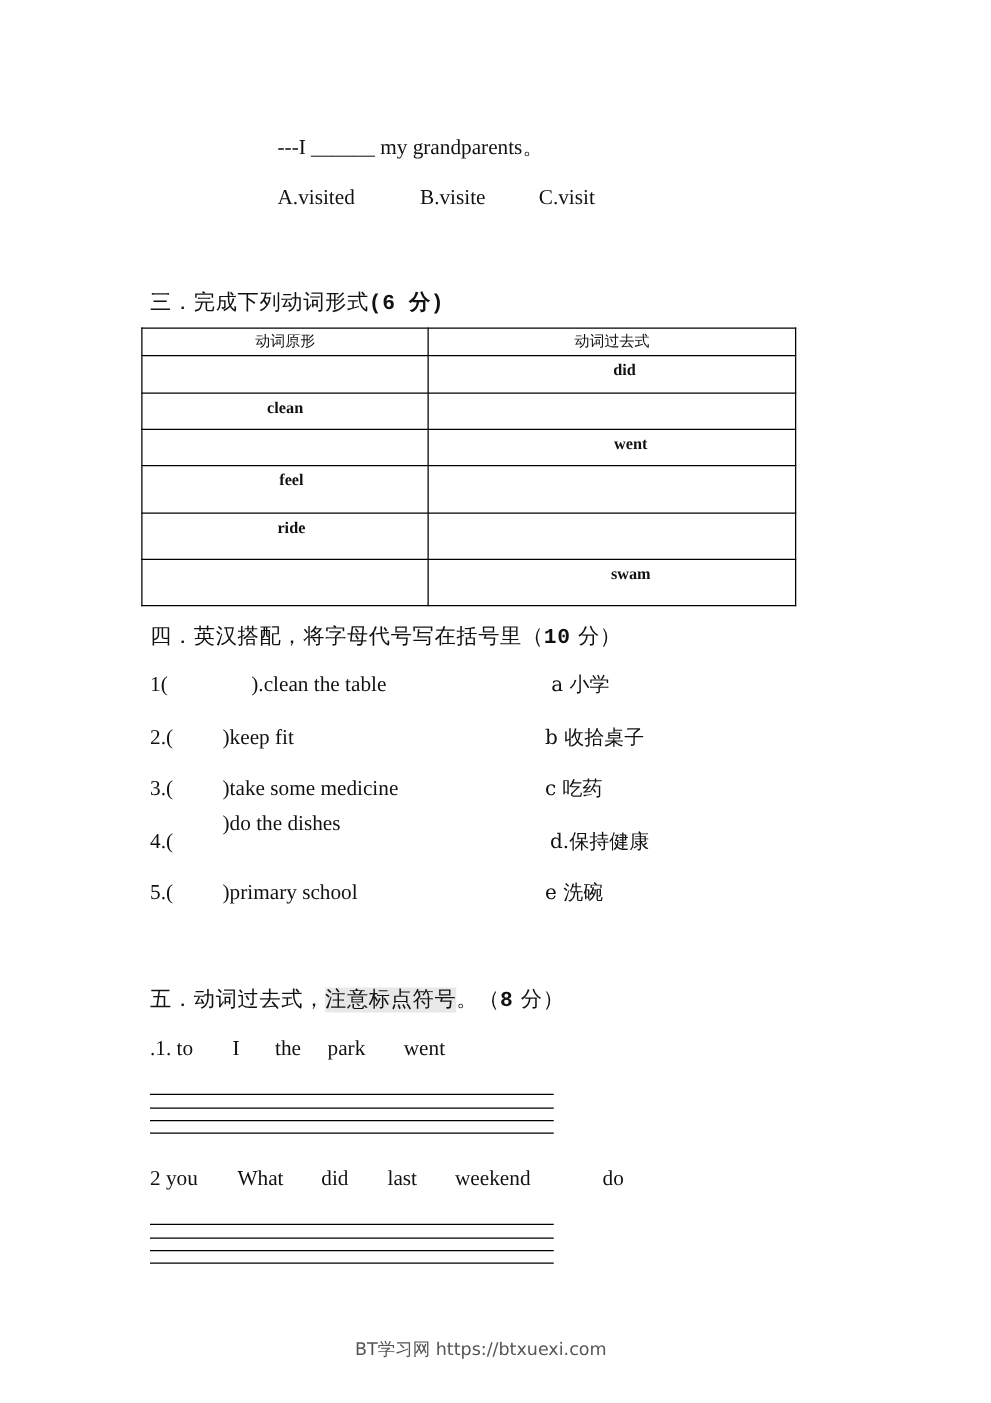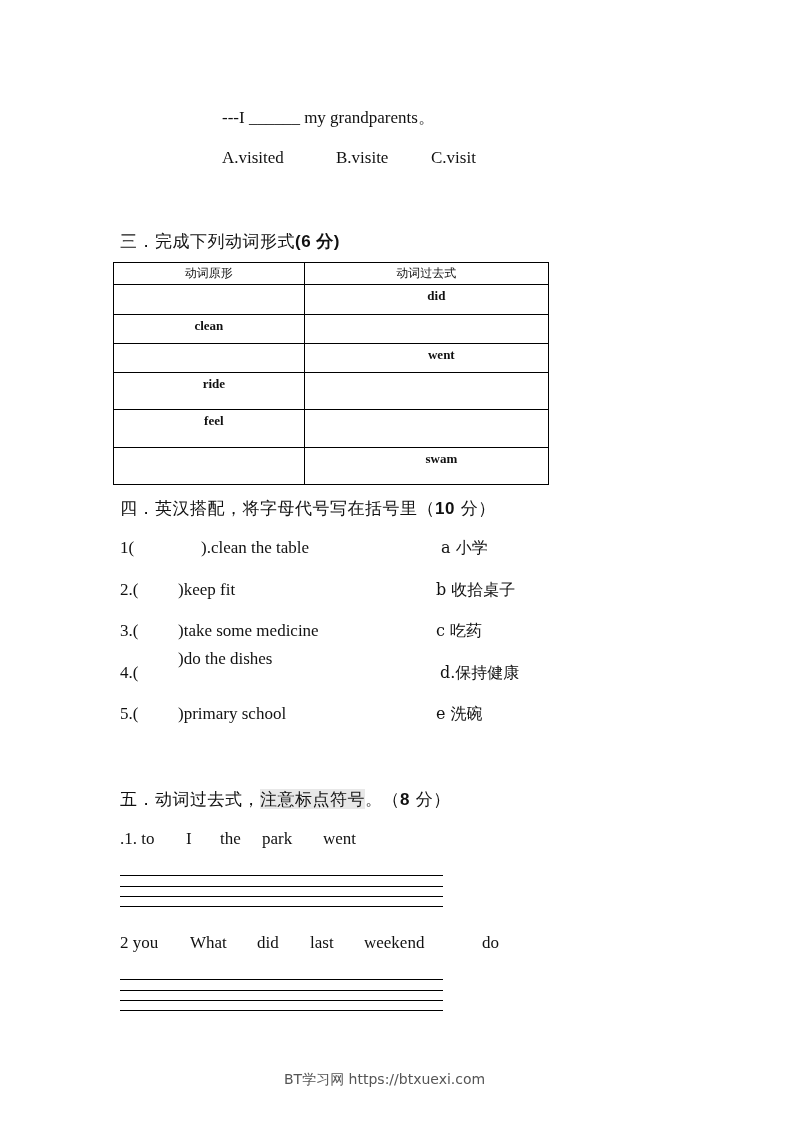--- a/index.html
+++ b/index.html
@@ -1,23 +1,23 @@
 <!DOCTYPE html>
 <html><head>
 <meta charset="utf-8">
 <style>
   html, body { margin:0; padding:0; background:#ffffff; }
   body { width:793px; height:1122px; position:relative; overflow:hidden;
          font-family:"Liberation Serif","DejaVu Serif",serif; color:#111; }
   .abs { position:absolute; white-space:nowrap; }
   .t17 { font-size:17px; }
   .cn-head { font-size:17px; font-family:"DejaVu Sans","Liberation Sans",sans-serif; letter-spacing:0.5px; }
-  .cn-head b { font-family:Liberation Sans, sans-serif; font-weight:bold; }
+  .cn-head b { font-family:Liberation Mono, monospace; font-weight:bold; }
   .hl { background:#e8e8e8; }
-  table.verbs { position:absolute; left:113px; top:262px; width:436px; border-collapse:collapse; }
+  table.verbs { position:absolute; left:113px; top:262px; width:524px; border-collapse:collapse; }
   table.verbs td, table.verbs th { border:1px solid #000; padding:0; vertical-align:top; text-align:center;
          font-size:13px; font-weight:bold; }
   table.verbs th { font-weight:normal; font-family:"DejaVu Sans",sans-serif; font-size:12px; height:21px; line-height:21px; }
   table.verbs td { line-height:22px; }
   .line { position:absolute; left:120px; width:323px; height:0; border-top:1.2px solid #000; }
   .footer { font-family:"DejaVu Sans","Liberation Sans",sans-serif; font-size:14px; color:#555; }
 </style>
 </head>
 <body>
 
@@ -41,26 +41,26 @@
     <td style="padding-left:20px;">did</td>
   </tr>
   <tr style="height:29px;">
     <td>clean</td>
     <td></td>
   </tr>
   <tr style="height:29px;">
     <td></td>
     <td style="padding-left:30px;">went</td>
   </tr>
+  <tr style="height:38px;">
+    <td style="padding-left:10px;">feel</td>
+    <td></td>
+  </tr>
   <tr style="height:37px;">
     <td style="padding-left:10px;">ride</td>
-    <td></td>
-  </tr>
-  <tr style="height:38px;">
-    <td style="padding-left:10px;">feel</td>
     <td></td>
   </tr>
   <tr style="height:37px;">
     <td></td>
     <td style="padding-left:30px;">swam</td>
   </tr>
 </tbody>
   </table>
 
 <div class="abs cn-head" style="left:120px; top:497px;">

